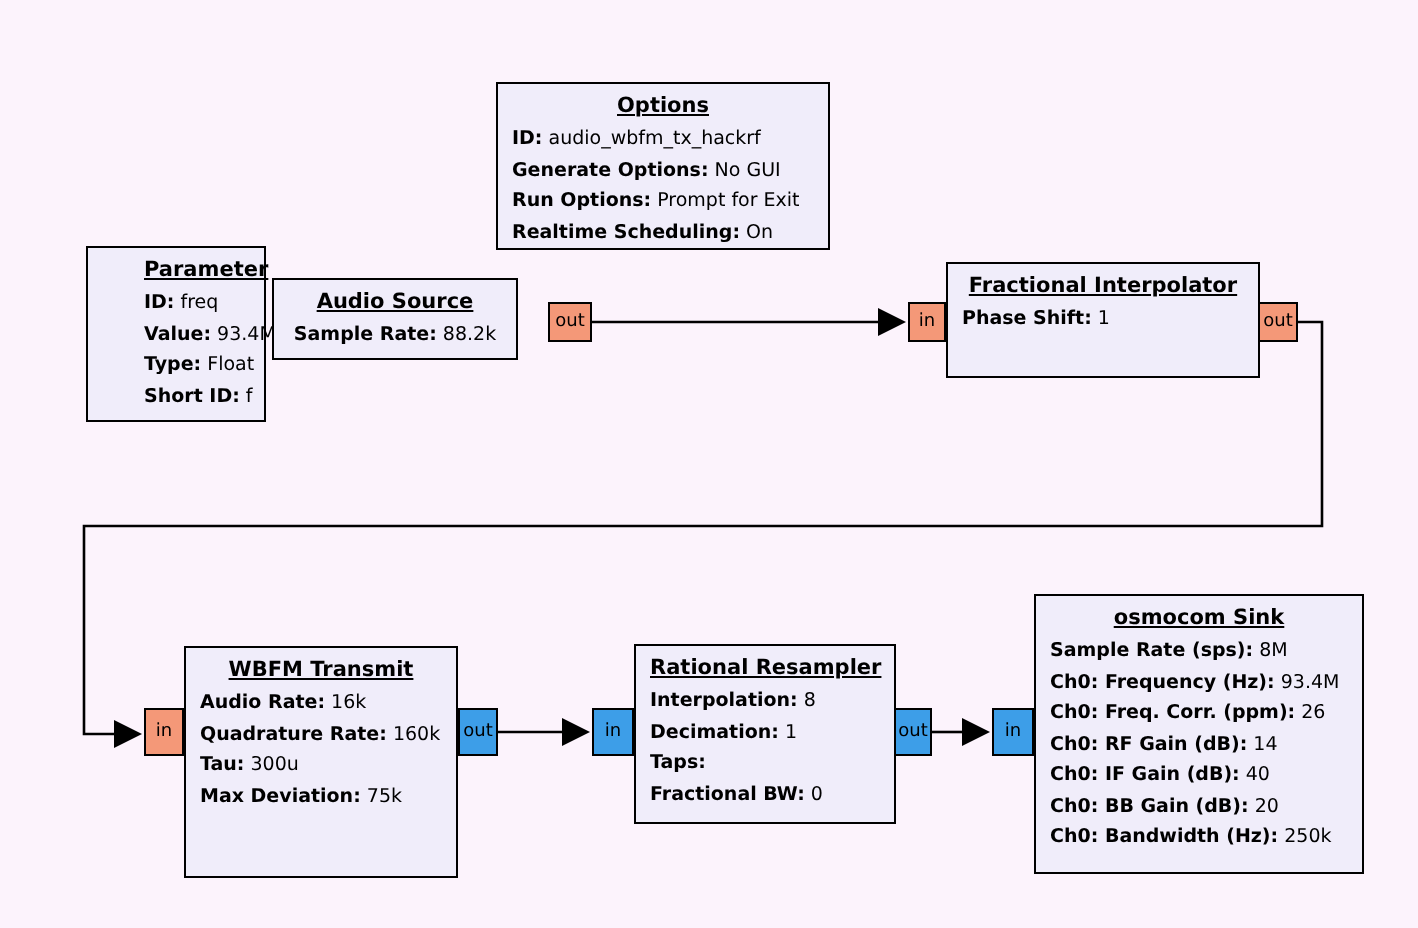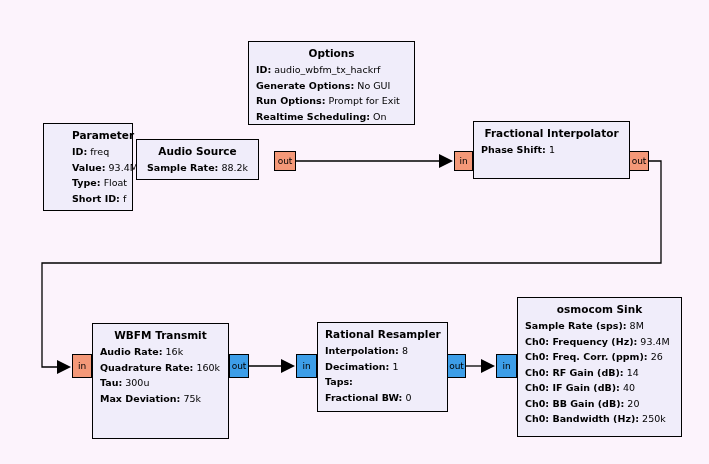--- a/index.html
+++ b/index.html
@@ -7,41 +7,41 @@
     position:relative; width:709px; height:464px;
     background:#FCF3FC; overflow:hidden;
     font-family:"DejaVu Sans", sans-serif;
   }
   .block {
     position:absolute; background:#F0EDFA; border:1px solid #000;
     box-sizing:border-box; padding:4px 7px 2px 7px;
   }
   .block .title {
     font-weight:bold; font-size:10.5px; line-height:15px;
-    text-align:center; white-space:nowrap; margin-bottom:1px; color:#000;
+    text-align:center; white-space:nowrap; margin-bottom:1px; color:#000;text-decoration:underline;
   }
   .block .row { font-size:9.5px; line-height:15.5px; white-space:nowrap; color:#000; }
   .block .row .k { font-weight:bold; }
   .block.center-params .row { text-align:center; }
   .port {
     position:absolute; border:1px solid #000; box-sizing:border-box;
     display:flex; align-items:center; justify-content:center;
     font-size:9px; color:#000; z-index:2;
   }
   .port.float   { background:#F49878; }
   .port.complex { background:#3D9EE8; }
   svg.wires { position:absolute; left:0; top:0; z-index:1; pointer-events:none; }
   svg.wires polyline { fill:none; stroke:#000; stroke-width:1.3; pointer-events:stroke; }
   svg.wires polygon  { fill:#000; stroke:none; pointer-events:all; }
 
   
   #blk-options   { left:248px; top:41px;  width:167px; height:84px; }
   #blk-parameter { left:43px;  top:123px; width:90px;  height:88px;padding-left:28px; }
   #blk-audio     { left:136px; top:139px; width:123px; height:41px; }
-  #blk-frac      { left:473px; top:121px; width:157px; height:58px; }
+  #blk-frac      { left:473px; top:131px; width:157px; height:58px; }
   #blk-wbfm      { left:92px;  top:323px; width:137px; height:116px; }
   #blk-rational  { left:317px; top:322px; width:131px; height:90px; }
   #blk-osmocom   { left:517px; top:297px; width:165px; height:140px; }
 
   
   #port-audio-out    { left:274px; top:151px; width:22px; height:20px; }
   #port-frac-in      { left:454px; top:151px; width:19px; height:20px; }
   #port-frac-out     { left:629px; top:151px; width:20px; height:20px; }
   #port-wbfm-in      { left:72px;  top:354px; width:20px; height:24px; }
   #port-wbfm-out     { left:229px; top:354px; width:20px; height:24px; }

